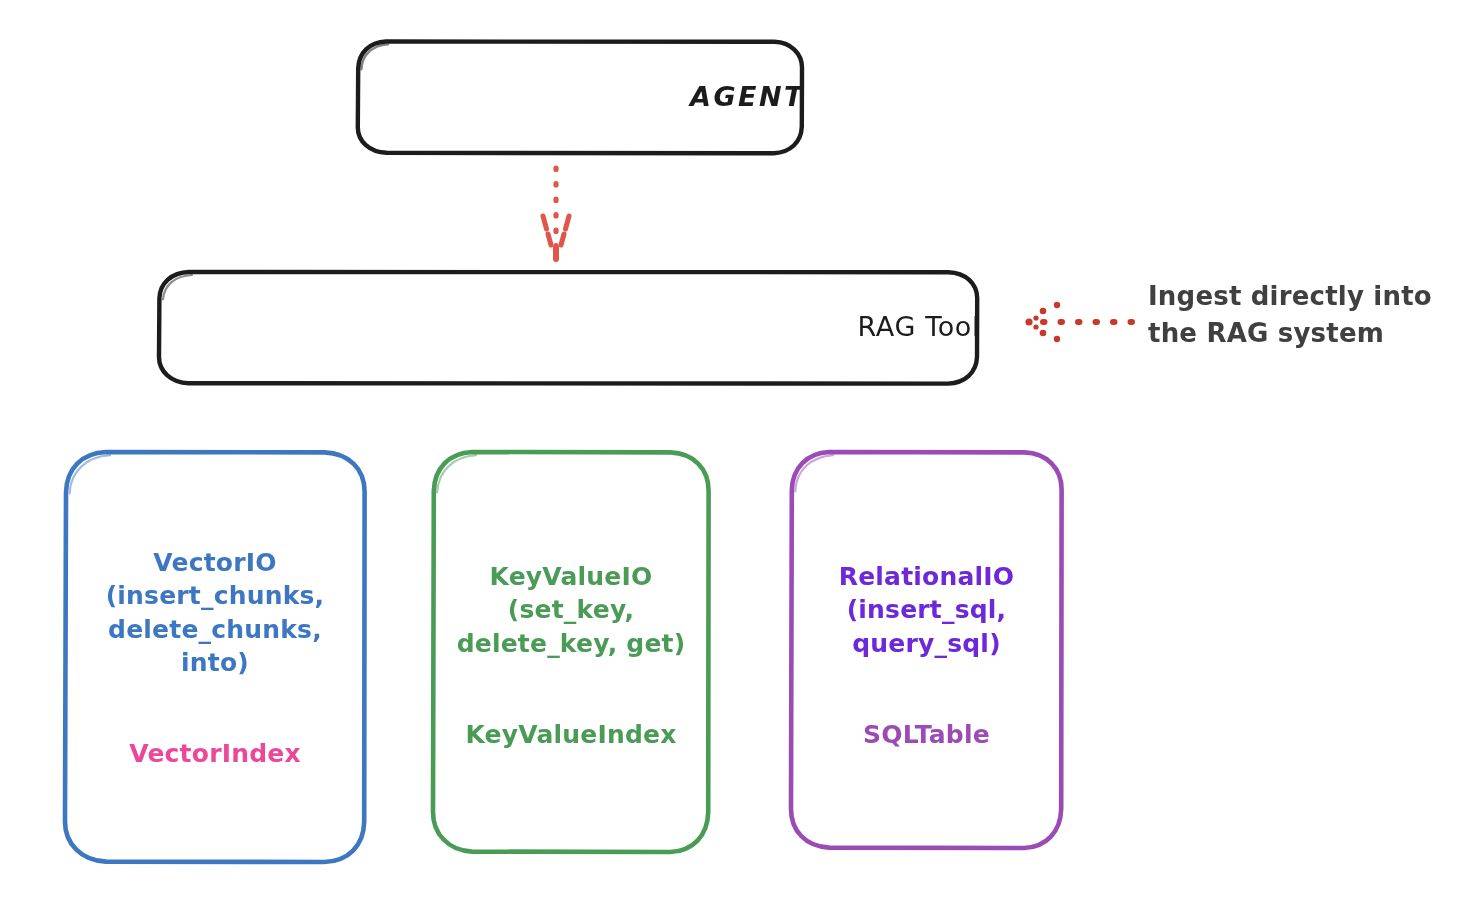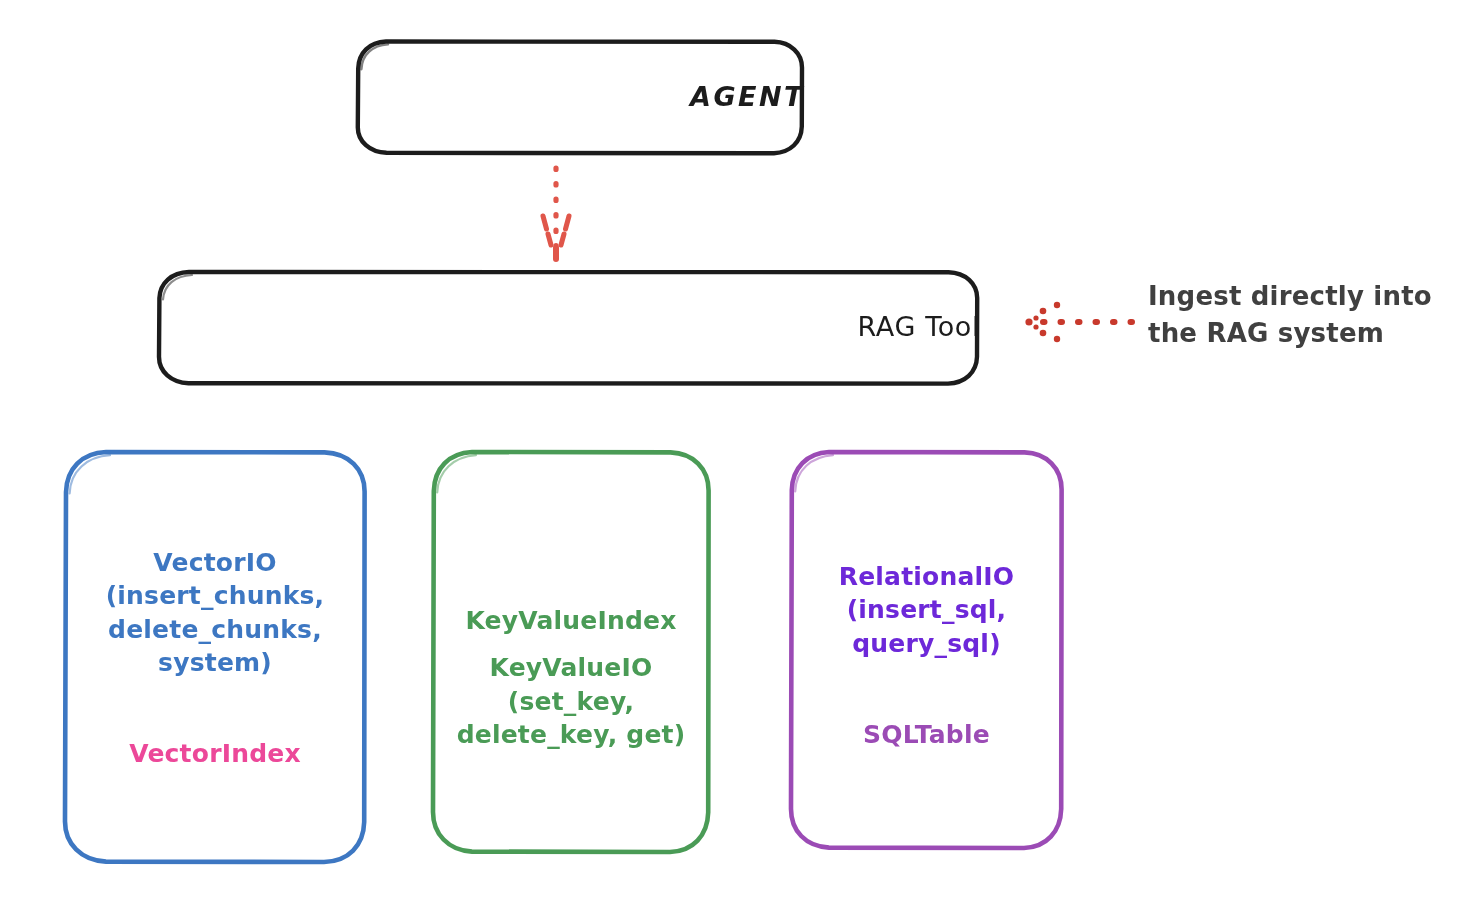--- a/index.html
+++ b/index.html
@@ -204,43 +204,43 @@
                C 286.5 413.2, 301.6 397.5, 302.2 374.0
                L 302.6 44.5
                C 303.0 21.0, 286.5 5.2, 262.5 4.4
                L 44 4.0 Z" fill="none" stroke="#3d77c2" stroke-width="4.6" stroke-linecap="round" stroke-linejoin="round"></path>
       <path d="M 48 7.2 C 25 8.6, 8.4 23.0, 7.6 45.5" fill="none" stroke="#3d77c2" stroke-width="2.2" stroke-linecap="round" opacity="0.5"></path>
     </svg>
     <div class="store-inner">
       <div class="node-label store-api" style="color:#3d77c2;">VectorIO
 (insert_chunks,
 delete_chunks,
-system)</div>
+into)</div>
       <div class="node-label store-index" style="color:#ec4899;">VectorIndex</div>
     </div>
   </div>
 
   <div class="node store" id="kv-node">
     <svg class="node-svg" viewBox="0 0 282 408" preserveAspectRatio="none">
       <path d="M 42 4.0
                C 19 5.2, 4.4 20.0, 3.8 43.0
                L 3.0 363
                C 2.6 386, 18.5 402.5, 42 403.6
                L 240 404.0
                C 263 403.2, 277.6 387.5, 278.2 364.5
                L 278.6 43.5
                C 279.0 20.5, 263.0 5.2, 240.5 4.4
                L 42 4.0 Z" fill="none" stroke="#4a9b56" stroke-width="4.6" stroke-linecap="round" stroke-linejoin="round"></path>
       <path d="M 46 7.2 C 24 8.8, 8.0 22.5, 7.2 44.5" fill="none" stroke="#4a9b56" stroke-width="2.2" stroke-linecap="round" opacity="0.5"></path>
     </svg>
     <div class="store-inner">
-      <div class="node-label store-index" style="color:#4a9b56;">KeyValueIndex</div>
       <div class="node-label store-api" style="color:#4a9b56;">KeyValueIO
 (set_key,
 delete_key, get)</div>
+      <div class="node-label store-index" style="color:#4a9b56;">KeyValueIndex</div>
     </div>
   </div>
 
   <div class="node store" id="rel-node">
     <svg class="node-svg" viewBox="0 0 277 404" preserveAspectRatio="none">
       <path d="M 41 4.0
                C 19 5.2, 4.4 19.5, 3.8 42.0
                L 3.0 360
                C 2.6 383, 18.0 398.5, 41 399.6
                L 236 400.0

